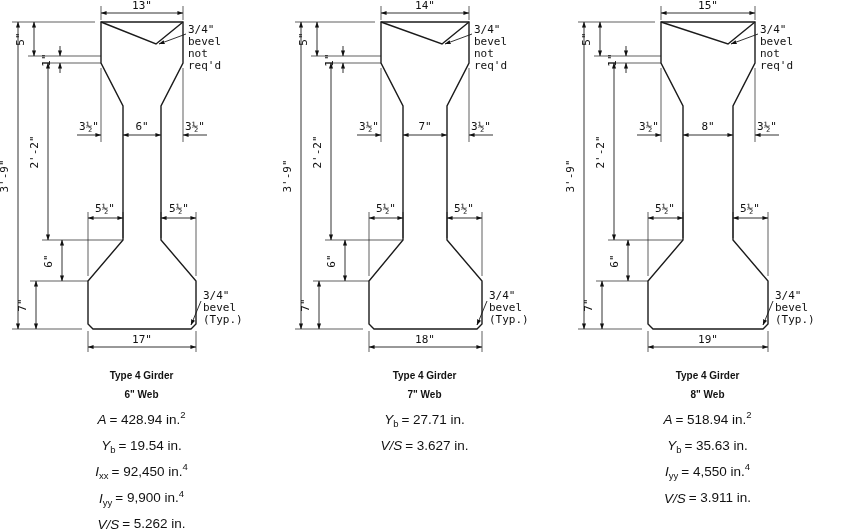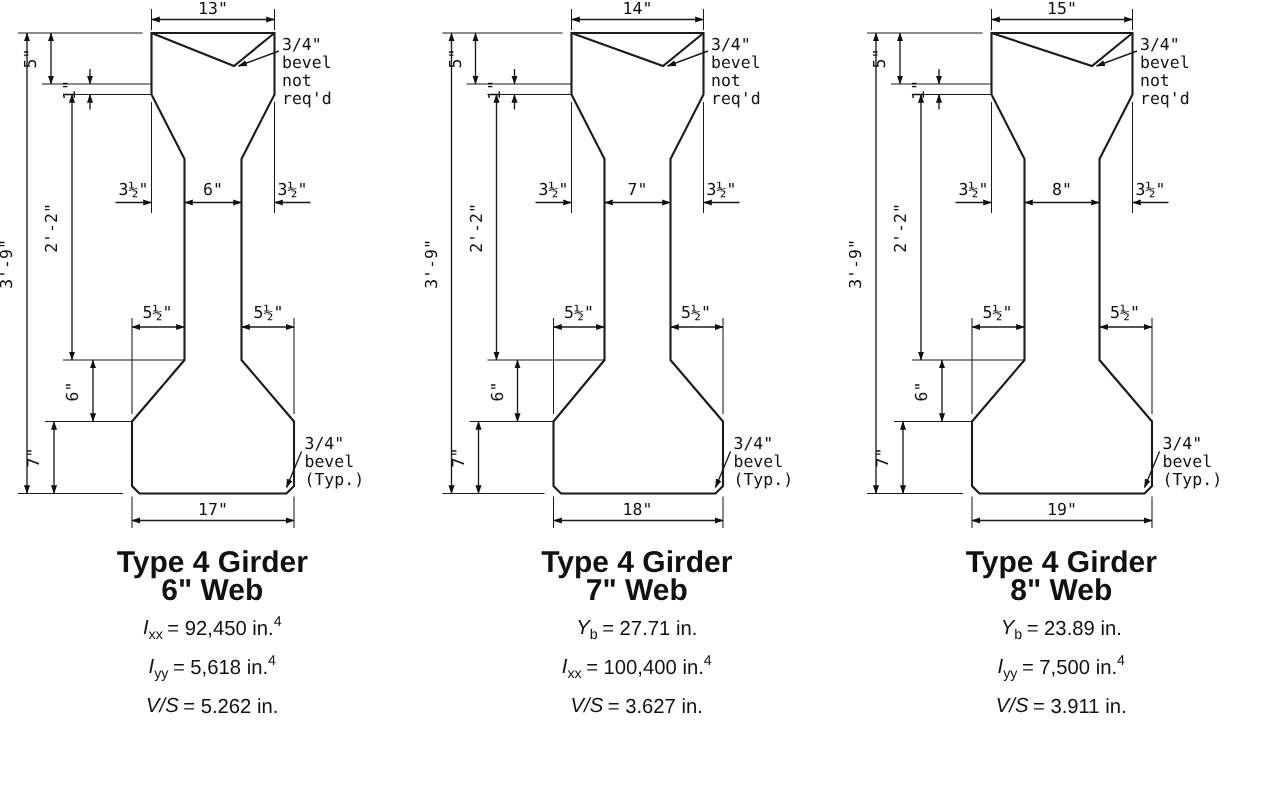--- a/index.html
+++ b/index.html
@@ -5,21 +5,21 @@
   html,body{margin:0;padding:0;background:#fff;}
   body{width:850px;height:532px;font-family:"Liberation Sans",sans-serif;color:#111;overflow:hidden;}
   .panels{display:flex;width:850px;}
   .panel{width:283px;flex:0 0 283px;}
   svg{display:block;}
   .o{fill:none;stroke:#1b1b1b;stroke-width:1.4;stroke-linejoin:miter;}
   .d{fill:none;stroke:#1b1b1b;stroke-width:0.9;}
   .x{fill:none;stroke:#1b1b1b;stroke-width:0.7;}
   .t{font:11px "DejaVu Sans Mono",monospace;fill:#111;}
   .tm{text-anchor:middle;}
-  .gtitle{text-align:center;font-weight:bold;font-size:20px;line-height:19px;}
+  .gtitle{text-align:center;font-weight:bold;font-size:10px;line-height:19px;}
   .props{text-align:center;font-size:13.5px;line-height:17px;margin-top:2px;}
   .pvar{font-style:italic;}
   .props sub,.props sup{font-size:9.5px;}
   .peq{margin-left:3px;}
   .mdefs{position:absolute;width:0;height:0;}
 </style>
 </head>
 <body>
 
 <svg class="mdefs" aria-hidden="true">
@@ -93,22 +93,24 @@
         <text class="t" x="203" y="299">3/4"</text>
         <text class="t" x="203" y="311">bevel</text>
         <text class="t" x="203" y="323">(Typ.)</text>
       </g>
     </svg>
     <div class="gtitle">
       <div>Type 4 Girder</div>
       <div>6" Web</div>
     </div>
     <div class="props">
+      <div class="prow"><span class="pvar">A</span><sub></sub><span class="peq">= 428.94 in.</span><sup>2</sup></div>
+      <div class="prow"><span class="pvar">Y</span><sub>b</sub><span class="peq">= 19.54 in.</span><sup></sup></div>
       <div class="prow"><span class="pvar">I</span><sub>xx</sub><span class="peq">= 92,450 in.</span><sup>4</sup></div>
-      <div class="prow"><span class="pvar">I</span><sub>yy</sub><span class="peq">= 5,618 in.</span><sup>4</sup></div>
+      <div class="prow"><span class="pvar">I</span><sub>yy</sub><span class="peq">= 9,900 in.</span><sup>4</sup></div>
       <div class="prow"><span class="pvar">V/S</span><sub></sub><span class="peq">= 5.262 in.</span><sup></sup></div>
     </div>
   </div>
 
   <div class="panel">
     <svg width="283" height="366" viewBox="0 0 283 366">
       <g>
         <path class="x" d="M92,22 H12"></path>
           <path class="x" d="M98,20 V6"></path>
           <path class="x" d="M186,20 V6"></path>
@@ -168,21 +170,20 @@
         <text class="t" x="206" y="311">bevel</text>
         <text class="t" x="206" y="323">(Typ.)</text>
       </g>
     </svg>
     <div class="gtitle">
       <div>Type 4 Girder</div>
       <div>7" Web</div>
     </div>
     <div class="props">
       <div class="prow"><span class="pvar">Y</span><sub>b</sub><span class="peq">= 27.71 in.</span><sup></sup></div>
-      <div class="prow"><span class="pvar">I</span><sub>xx</sub><span class="peq">= 100,400 in.</span><sup>4</sup></div>
       <div class="prow"><span class="pvar">V/S</span><sub></sub><span class="peq">= 3.627 in.</span><sup></sup></div>
     </div>
   </div>
 
   <div class="panel">
     <svg width="283" height="366" viewBox="0 0 283 366">
       <g>
         <path class="x" d="M89,22 H12"></path>
           <path class="x" d="M95,20 V6"></path>
           <path class="x" d="M189,20 V6"></path>
@@ -241,19 +242,20 @@
         <text class="t" x="209" y="299">3/4"</text>
         <text class="t" x="209" y="311">bevel</text>
         <text class="t" x="209" y="323">(Typ.)</text>
       </g>
     </svg>
     <div class="gtitle">
       <div>Type 4 Girder</div>
       <div>8" Web</div>
     </div>
     <div class="props">
-      <div class="prow"><span class="pvar">Y</span><sub>b</sub><span class="peq">= 23.89 in.</span><sup></sup></div>
-      <div class="prow"><span class="pvar">I</span><sub>yy</sub><span class="peq">= 7,500 in.</span><sup>4</sup></div>
+      <div class="prow"><span class="pvar">A</span><sub></sub><span class="peq">= 518.94 in.</span><sup>2</sup></div>
+      <div class="prow"><span class="pvar">Y</span><sub>b</sub><span class="peq">= 35.63 in.</span><sup></sup></div>
+      <div class="prow"><span class="pvar">I</span><sub>yy</sub><span class="peq">= 4,550 in.</span><sup>4</sup></div>
       <div class="prow"><span class="pvar">V/S</span><sub></sub><span class="peq">= 3.911 in.</span><sup></sup></div>
     </div>
   </div>
 
 </div>
 
 </body></html>

